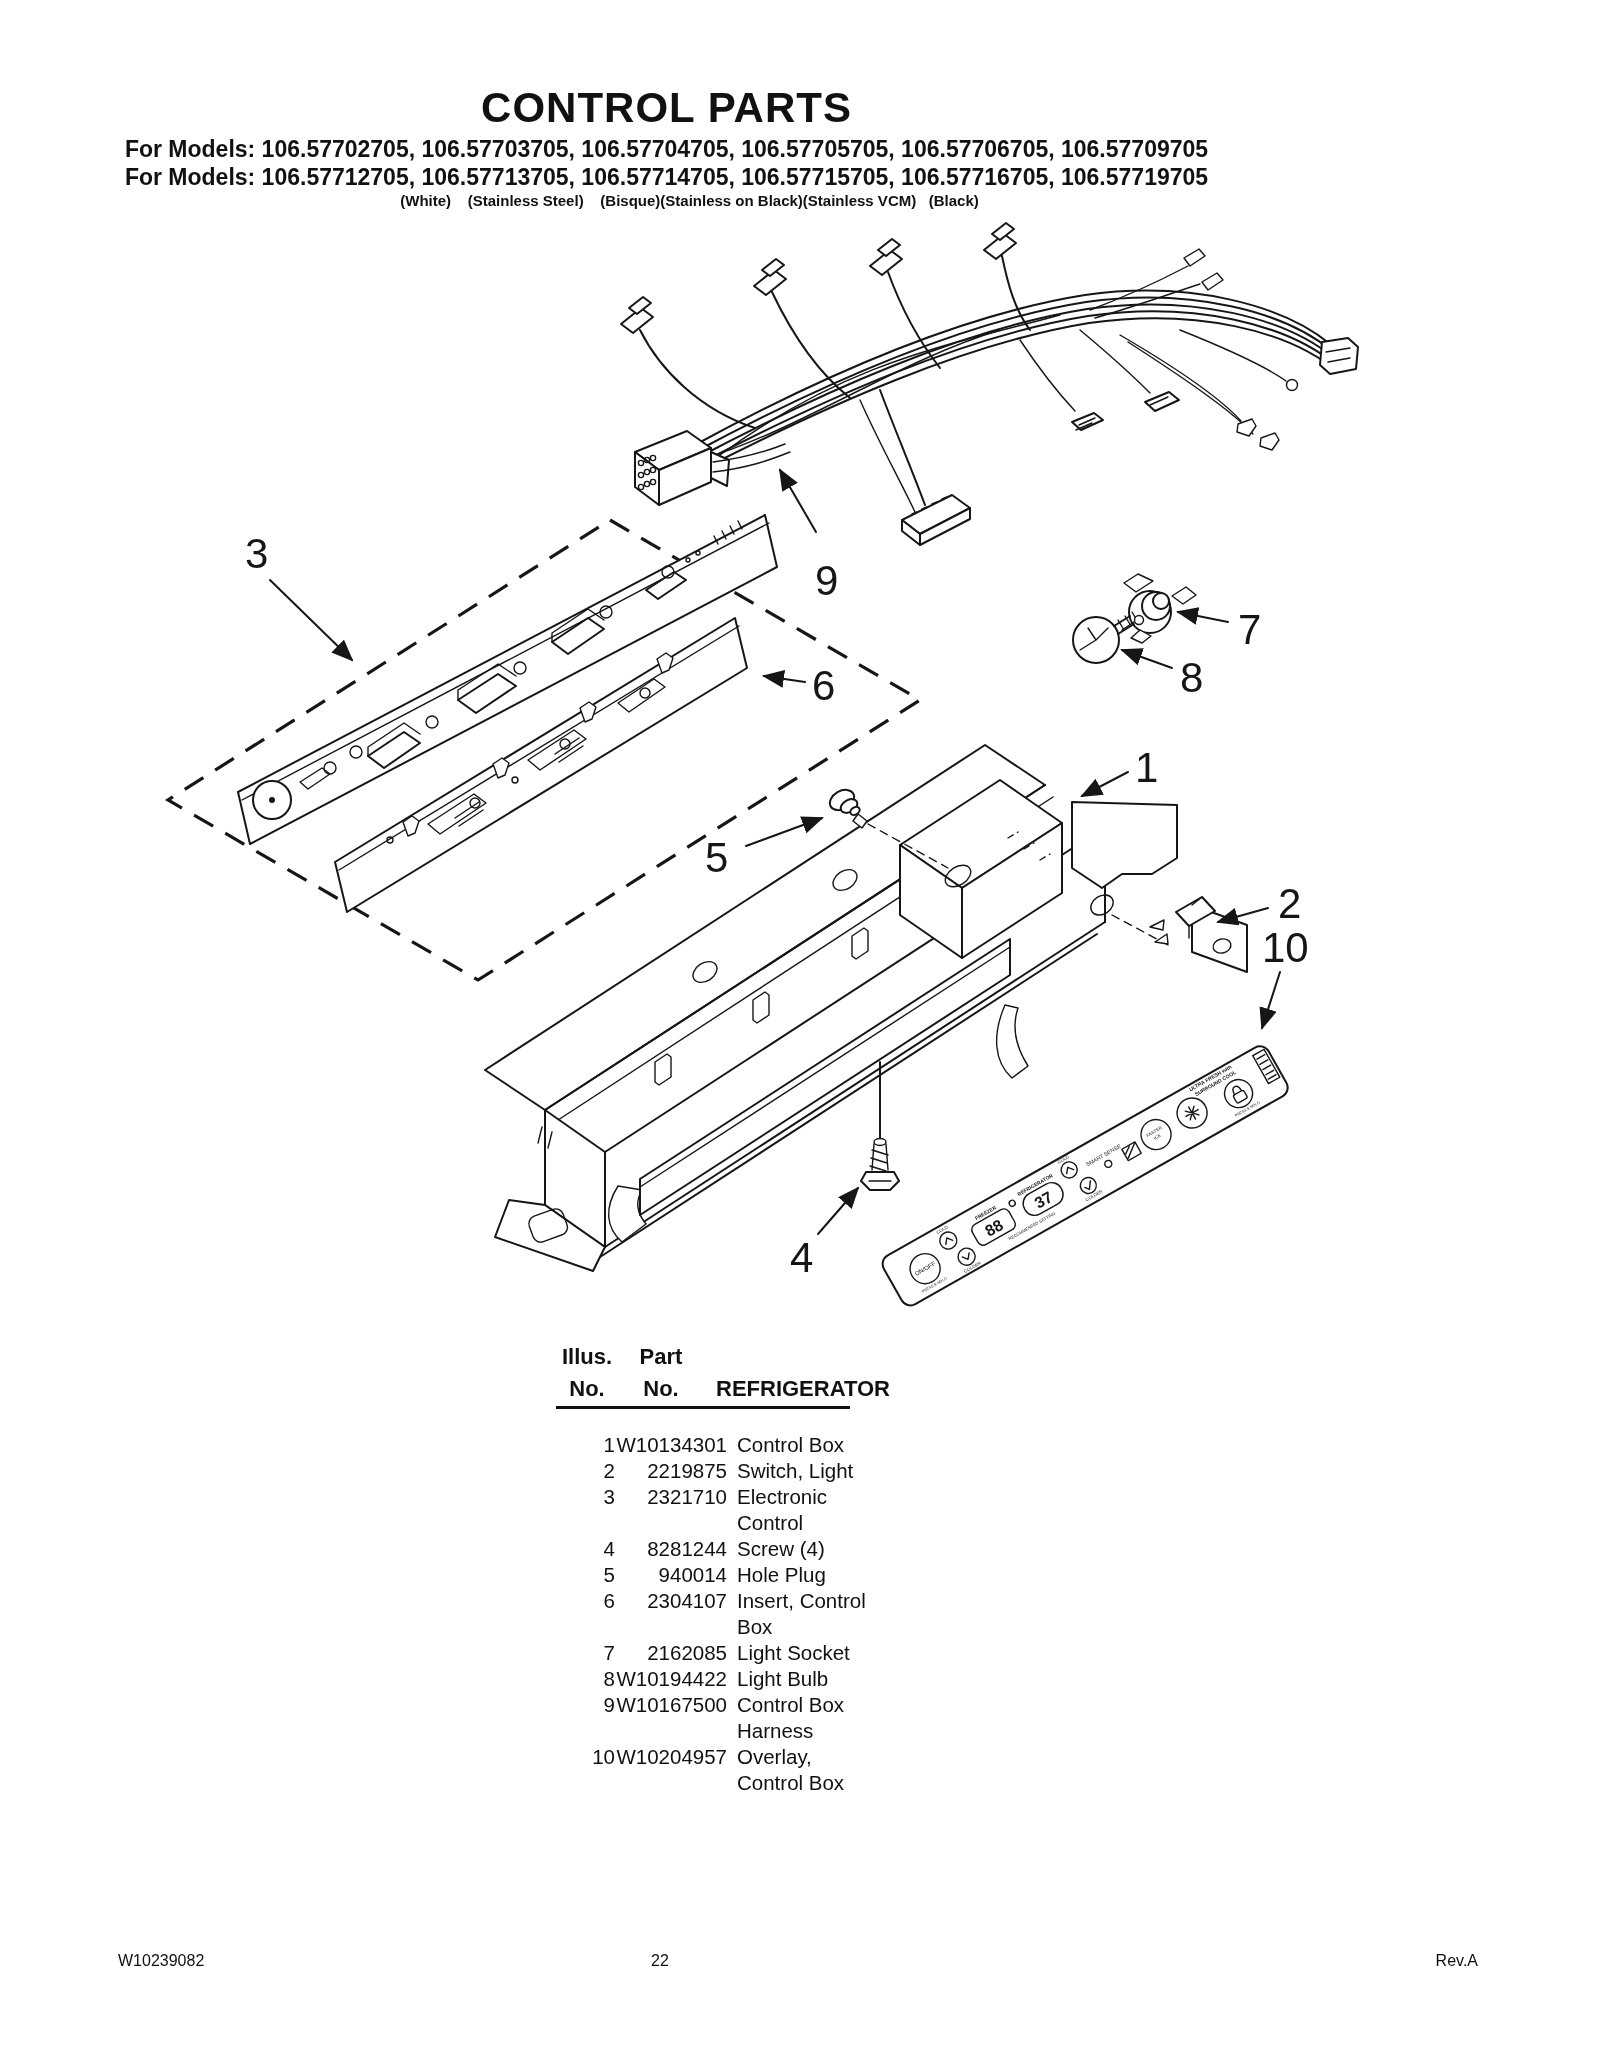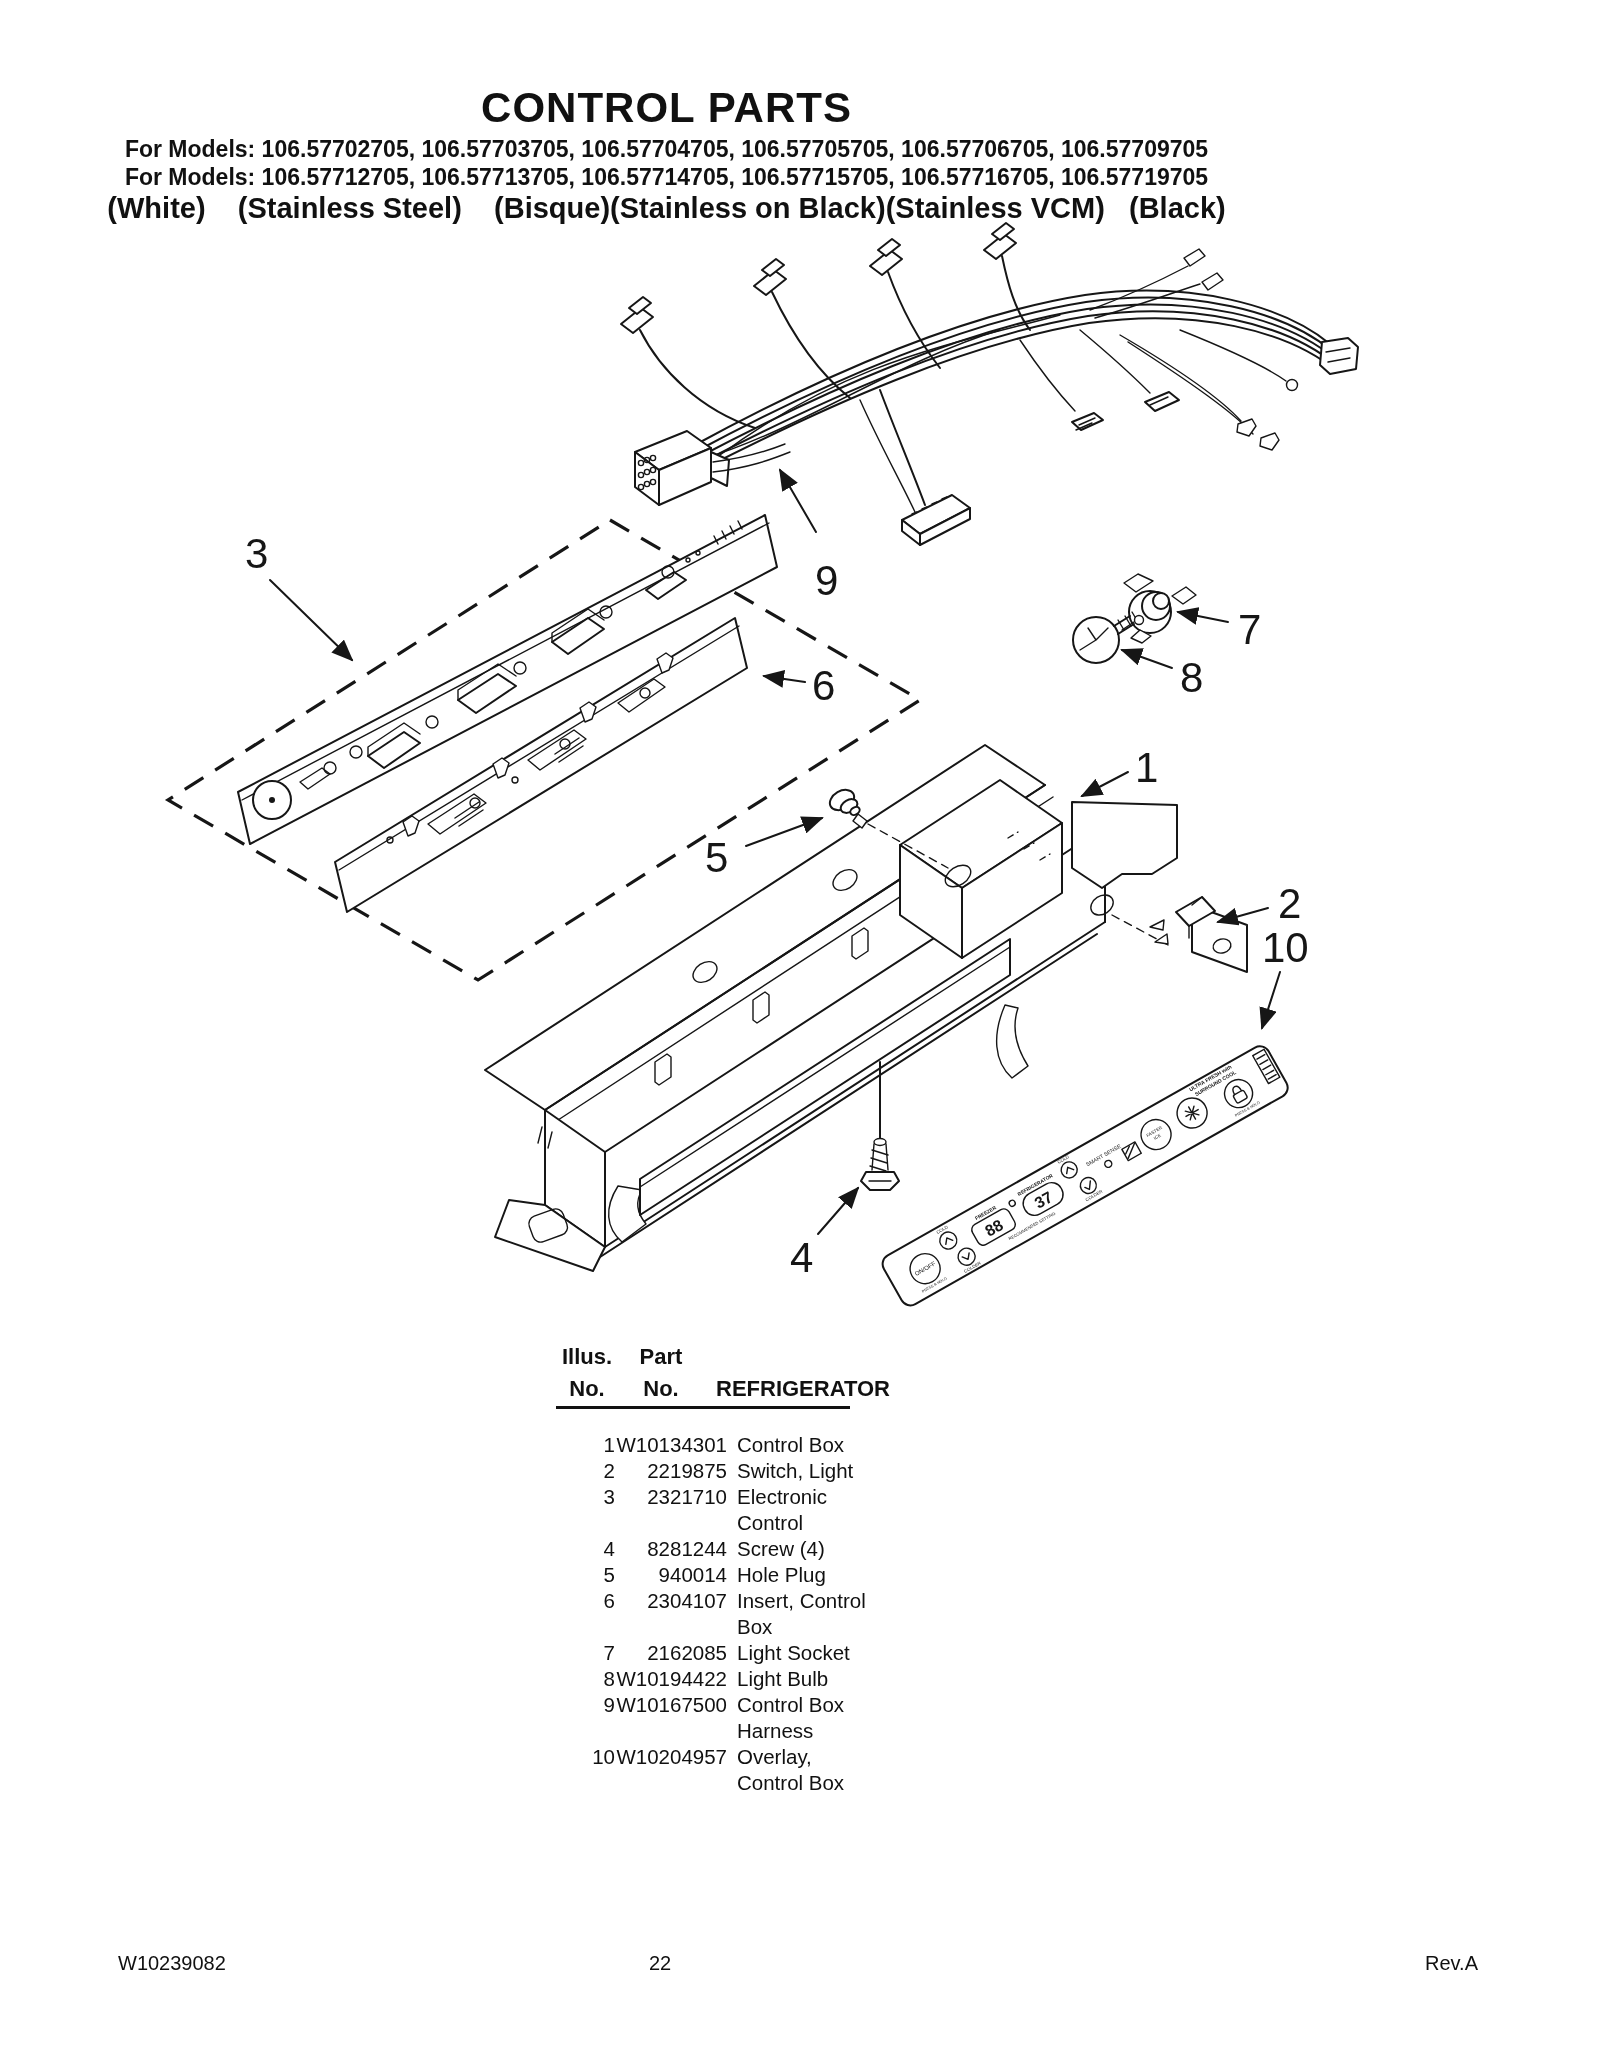--- a/index.html
+++ b/index.html
@@ -3,38 +3,38 @@
 <meta charset="utf-8">
 <style>
   html,body{margin:0;padding:0;background:#ffffff;}
   body{width:1600px;height:2071px;position:relative;font-family:"Liberation Sans",sans-serif;color:#111;}
   .abs{position:absolute;}
   .ctr{left:0;width:1333px;text-align:center;}
   #title{top:84px;font-size:42px;font-weight:bold;letter-spacing:1px;}
   .models{font-size:23px;font-weight:bold;white-space:pre;}
   #models1{top:136px;}
   #models2{top:164px;}
-  #colors{top:192px;font-size:29px;font-weight:bold;white-space:pre;}
+  #colors{top:192px;font-size:15px;font-weight:bold;white-space:pre;padding-left:23px;}
   #diagram-svg{position:absolute;left:0;top:0;}
   
   #table-wrap{position:absolute;left:556px;top:1344px;width:340px;}
   .th{position:absolute;font-weight:bold;font-size:22px;}
   #th-illus{left:0px;top:0px;width:62px;text-align:center;}
   #th-illus-no{left:0px;top:32px;width:62px;text-align:center;}
   #th-part{left:74px;top:0px;width:62px;text-align:center;}
   #th-part-no{left:74px;top:32px;width:62px;text-align:center;}
   #th-desc{left:160px;top:32px;}
   #th-rule{position:absolute;left:0px;top:62px;width:294px;height:3px;background:#111;}
   #rows{position:absolute;left:0px;top:88px;width:330px;font-size:20.5px;line-height:26px;}
   .prow{display:flex;align-items:flex-start;}
   .c-illus{width:59px;text-align:right;flex:none;}
   .c-part{width:112px;text-align:right;flex:none;}
   .c-desc{width:132px;margin-left:10px;flex:none;}
   
-  .foot{top:1952px;font-size:20px;}
+  .foot{top:1952px;font-size:16px;}
   #doc-number{left:118px;}
   #page-number{left:0;width:1320px;text-align:center;}
   #revision{right:122px;}
   
   .ln{stroke:#161616;fill:none;stroke-width:2;stroke-linecap:round;stroke-linejoin:round;}
   .fw{stroke:#161616;fill:#ffffff;stroke-width:2;stroke-linejoin:round;}
   .thin{stroke-width:1.4;}
   .callout{font-size:42px;fill:#161616;font-family:"Liberation Sans",sans-serif;}
   .micro{fill:#161616;font-family:"Liberation Sans",sans-serif;text-anchor:middle;}
 </style>

